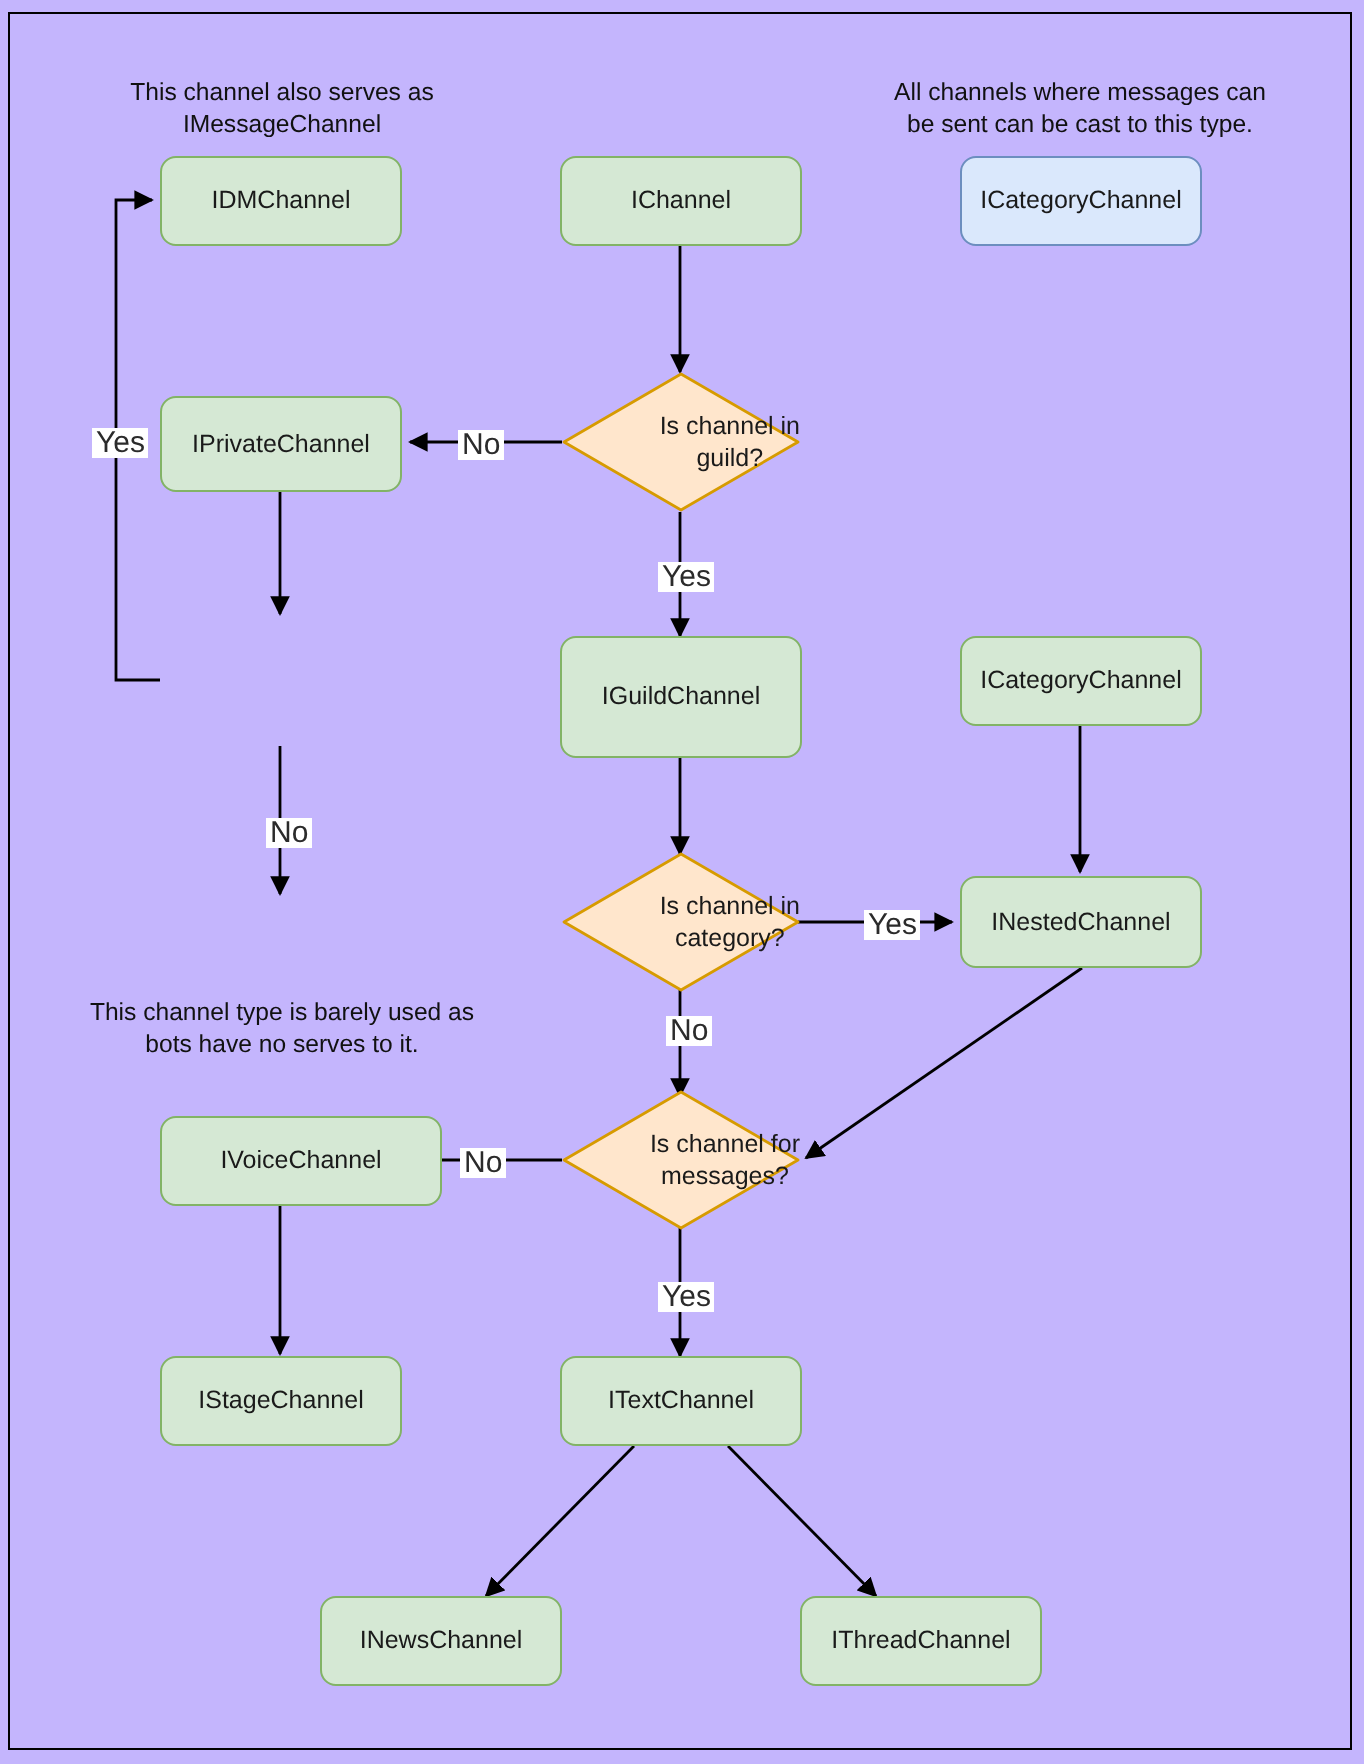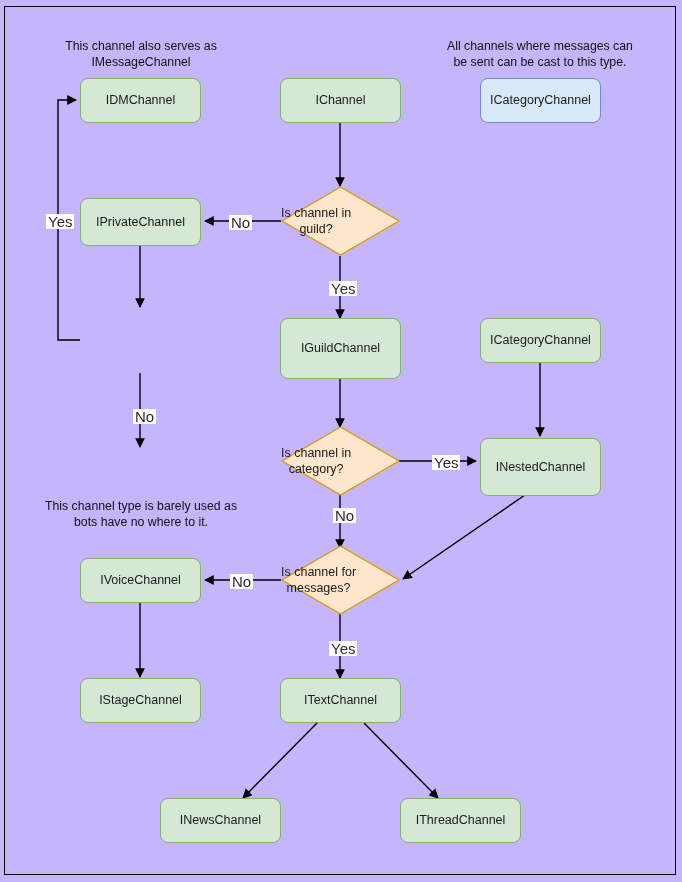--- a/index.html
+++ b/index.html
@@ -64,21 +64,21 @@
     top: 0;
     overflow: visible;
   }
   .diamond-label {
     position: absolute;
     left: 0; top: 0;
     width: 100%;
     height: 100%;
     display: flex;
     align-items: center;
-    justify-content: flex-start;
+    justify-content: flex-end;
     text-align: center;
     font-size: 12.5px;
     color: #1a1a1a;
     line-height: 1.32;
     pointer-events: none;
   }
   .note {
     position: absolute;
     text-align: center;
     font-size: 12.3px;
@@ -141,21 +141,21 @@
       <path d="M 317 723 L 243 798"></path>
 
       <path d="M 364 723 L 438 798"></path>
     </g>
   </svg>
 
   <div class="note" style="left:50px; top:38px; width:182px;">This channel also serves as IMessageChannel</div>
 
   <div class="note" style="left:440px; top:38px; width:200px;">All channels where messages can be sent can be cast to this type.</div>
 
-  <div class="note" style="left:42px; top:498px; width:198px;">This channel type is barely used as bots have no where to it.</div>
+  <div class="note" style="left:42px; top:498px; width:198px;">This channel type is barely used as bots have no serves to it.</div>
 
   <div class="node green" style="left:80px; top:78px; width:121px; height:45px;">
     <span>IDMChannel</span>
   </div>
 
   <div class="node green" style="left:280px; top:78px; width:121px; height:45px;">
     <span>IChannel</span>
   </div>
 
   <div class="node blue" style="left:480px; top:78px; width:121px; height:45px;">
@@ -168,25 +168,25 @@
 
 
   <div class="node green" style="left:280px; top:318px; width:121px; height:61px;">
     <span>IGuildChannel</span>
   </div>
 
   <div class="node green" style="left:480px; top:318px; width:121px; height:45px;">
     <span>ICategoryChannel</span>
   </div>
 
-  <div class="node green" style="left:480px; top:438px; width:121px; height:58px;">
+  <div class="node green" style="left:480px; top:438px; width:121px; height:46px;">
     <span>INestedChannel</span>
   </div>
 
-  <div class="node green" style="left:80px; top:558px; width:121px; height:45px;align-items:center;">
+  <div class="node green" style="left:80px; top:558px; width:141px; height:45px;align-items:center;">
     <span>IVoiceChannel</span>
   </div>
 
   <div class="node green" style="left:80px; top:678px; width:121px; height:45px;">
     <span>IStageChannel</span>
   </div>
 
   <div class="node green" style="left:280px; top:678px; width:121px; height:45px;text-align:center;">
     <span>ITextChannel</span>
   </div>

